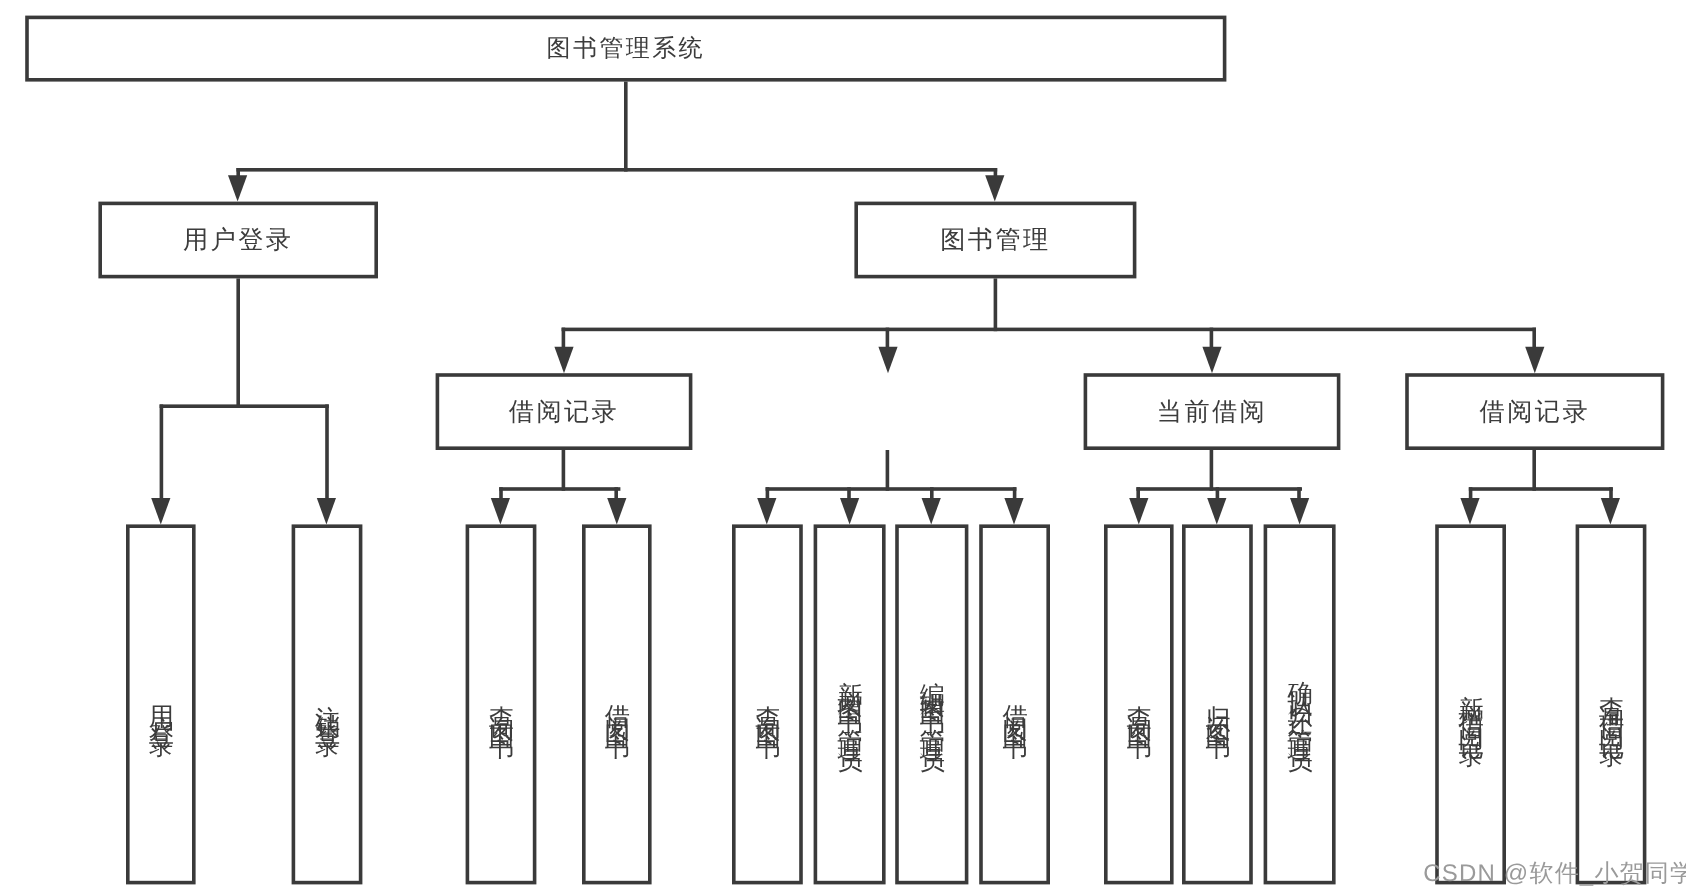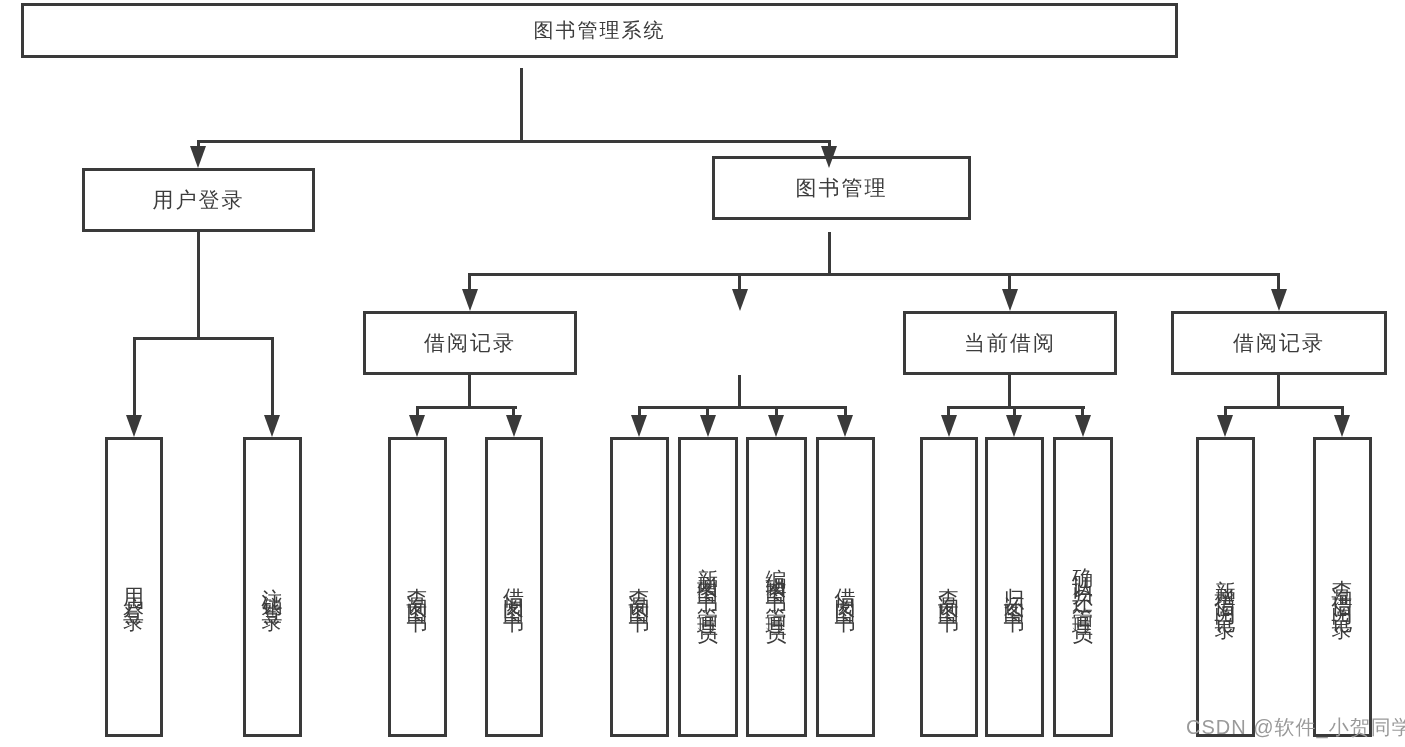--- a/index.html
+++ b/index.html
@@ -28,28 +28,28 @@
   .watermark {
     position:absolute; left:1186px; top:714px; z-index:5;
     color:#9a9a9a; font-size:20px; letter-spacing:1px; white-space:nowrap;
   }
 </style>
 </head>
 <body>
 
 <div id="canvas">
 
-  <div class="box root" style="left:21px;top:3px;width:1157px;height:55px">
+  <div class="box root" style="left:21px;top:13px;width:1001px;height:55px">
     <span class="lbl">图书管理系统</span>
   </div>
 
   <div class="box" style="left:82px;top:168px;width:233px;height:64px">
     <span class="lbl">用户登录</span>
   </div>
-  <div class="box" style="left:712px;top:156px;width:259px;height:64px">
+  <div class="box" style="left:712px;top:168px;width:235px;height:64px">
     <span class="lbl">图书管理</span>
   </div>
 
   <div class="box" style="left:363px;top:311px;width:214px;height:64px">
     <span class="lbl">借阅记录</span>
   </div>
   <div class="box" style="left:903px;top:311px;width:214px;height:64px">
     <span class="lbl">当前借阅</span>
   </div>
   <div class="box" style="left:1171px;top:311px;width:216px;height:64px">

